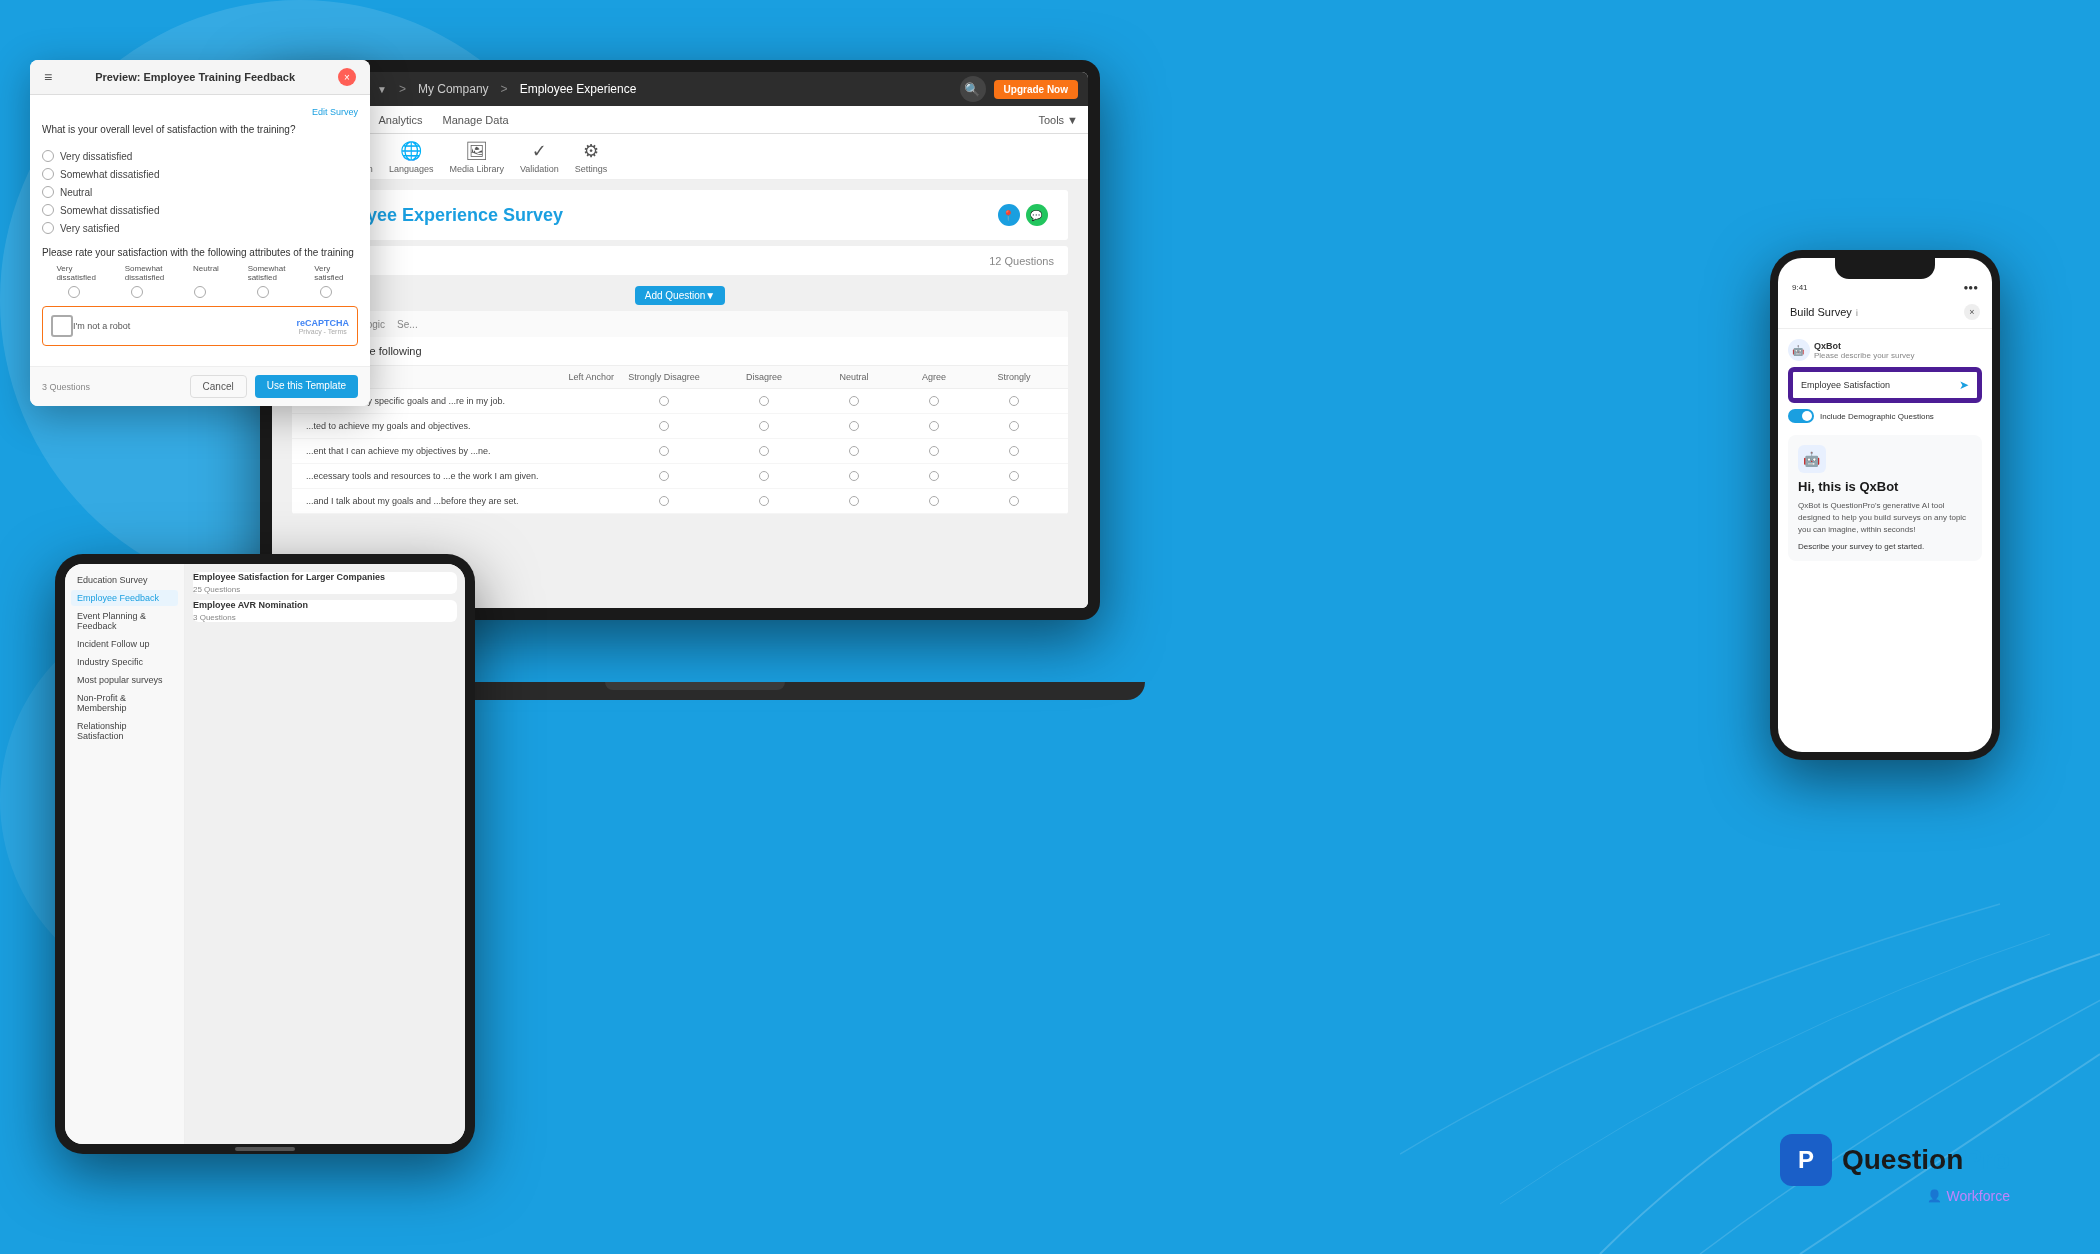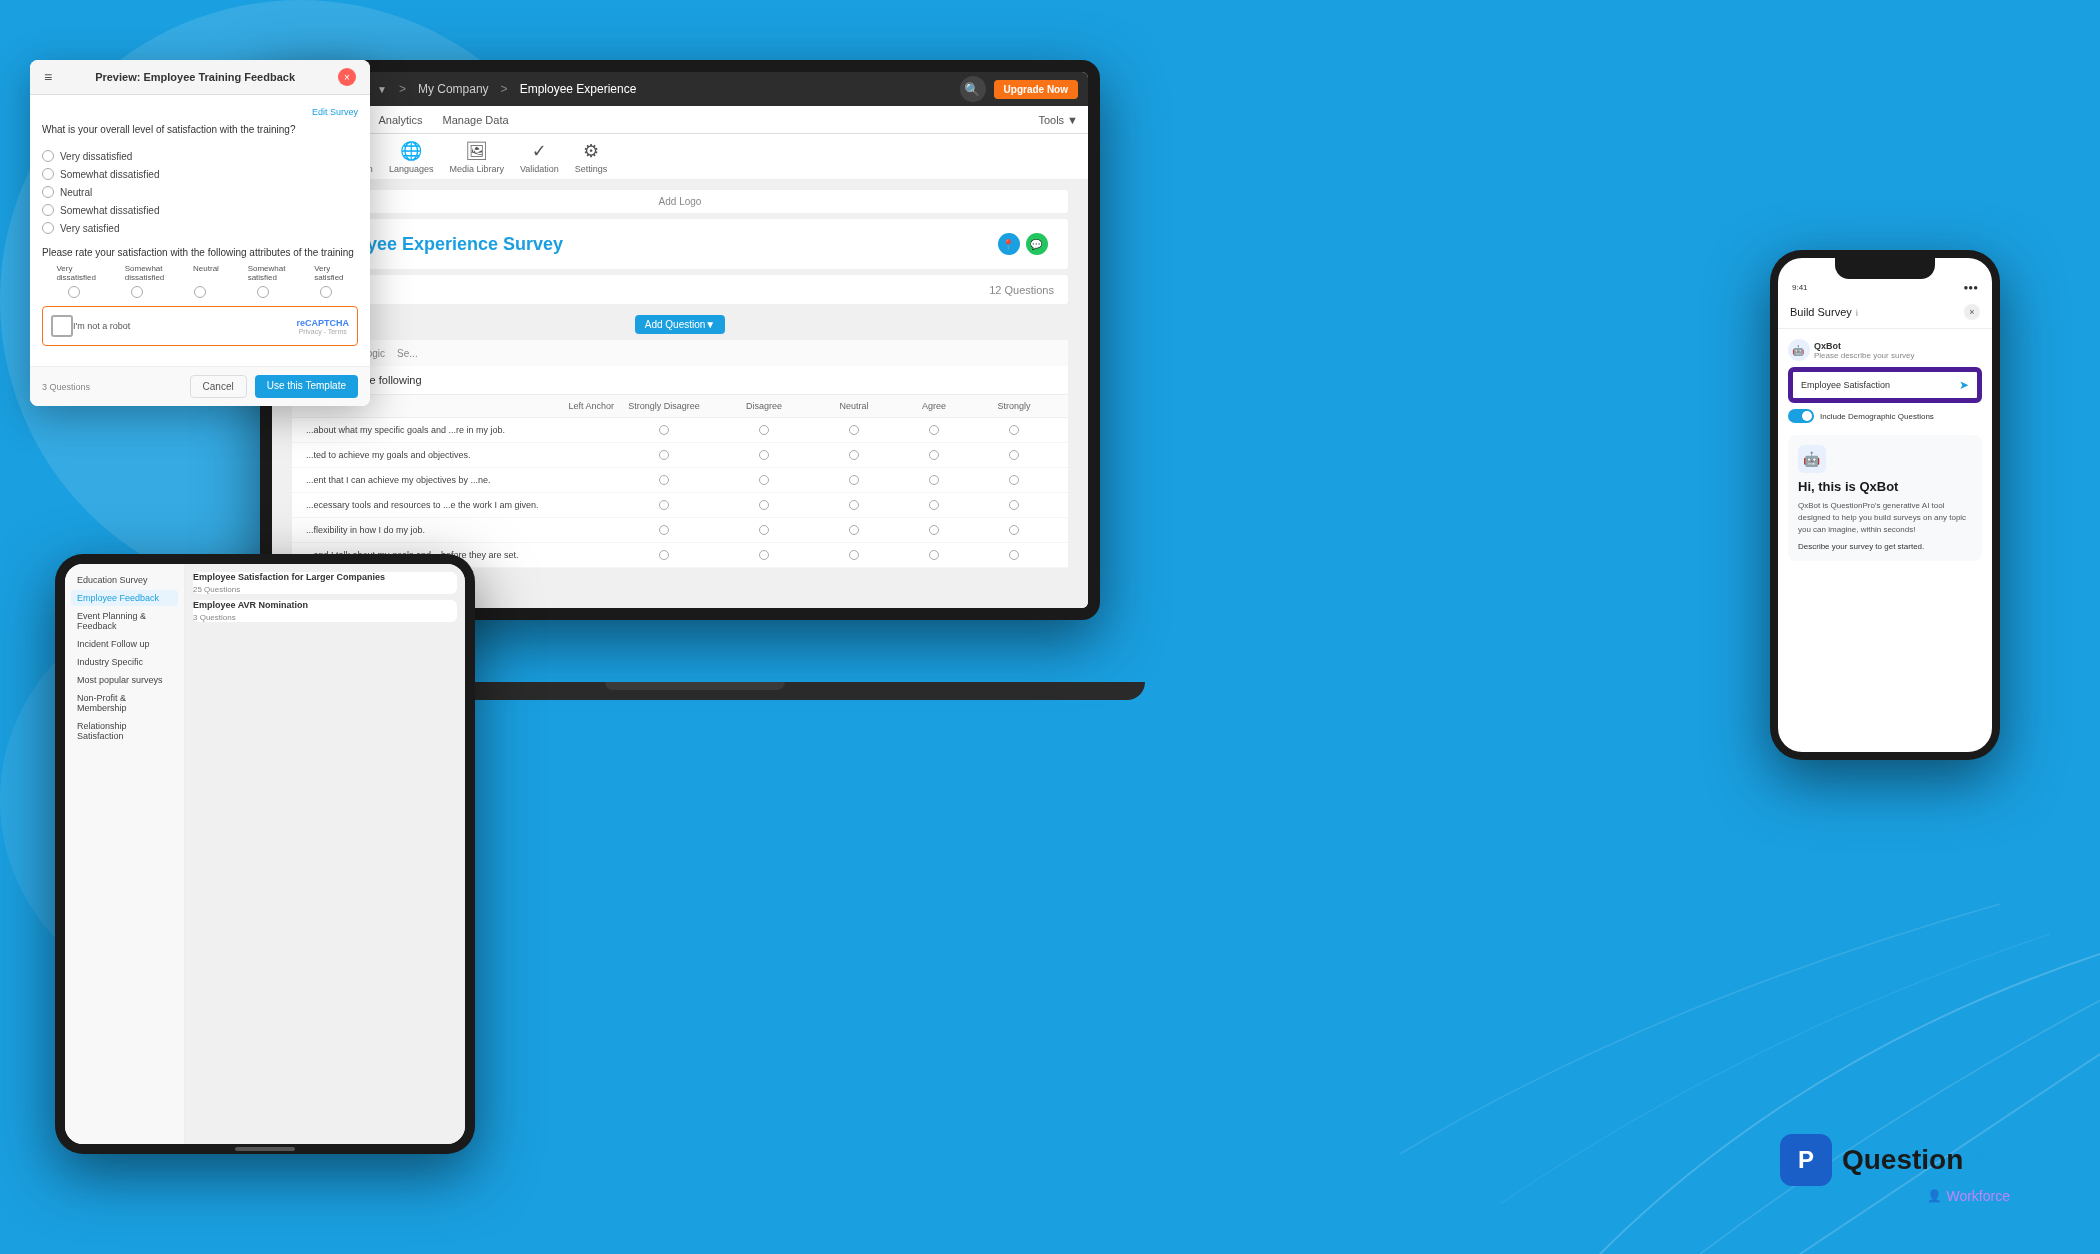--- a/index.html
+++ b/index.html
@@ -838,23 +838,20 @@
           <span class="toolbar-icon">✓</span>
           <span>Validation</span>
         </div>
         <div class="toolbar-item">
           <span class="toolbar-icon">⚙</span>
           <span>Settings</span>
         </div>
       </div>
 
       <div class="survey-content">
-        <div class="add-logo-bar">
-          <span>Add Logo</span>
-        </div>
         <div class="survey-title-box">
           <span class="survey-title-text">Employee Experience Survey</span>
           <div class="survey-title-icons">
             <div class="survey-icon-circle">📍</div>
             <div class="survey-icon-circle survey-icon-green">💬</div>
           </div>
         </div>
 
         <div class="block-header">
           <div class="block-name">
@@ -907,28 +904,20 @@
           <div class="table-data-row">
             <span style="font-size:9px;color:#444">...ent that I can achieve my objectives by ...ne.</span>
             <div class="radio-circle"></div>
             <div class="radio-circle"></div>
             <div class="radio-circle"></div>
             <div class="radio-circle"></div>
             <div class="radio-circle"></div>
           </div>
           <div class="table-data-row">
             <span style="font-size:9px;color:#444">...ecessary tools and resources to ...e the work I am given.</span>
-            <div class="radio-circle"></div>
-            <div class="radio-circle"></div>
-            <div class="radio-circle"></div>
-            <div class="radio-circle"></div>
-            <div class="radio-circle"></div>
-          </div>
-          <div class="table-data-row">
-            <span style="font-size:9px;color:#444">...flexibility in how I do my job.</span>
             <div class="radio-circle"></div>
             <div class="radio-circle"></div>
             <div class="radio-circle"></div>
             <div class="radio-circle"></div>
             <div class="radio-circle"></div>
           </div>
           <div class="table-data-row">
             <span style="font-size:9px;color:#444">...and I talk about my goals and ...before they are set.</span>
             <div class="radio-circle"></div>
             <div class="radio-circle"></div>

